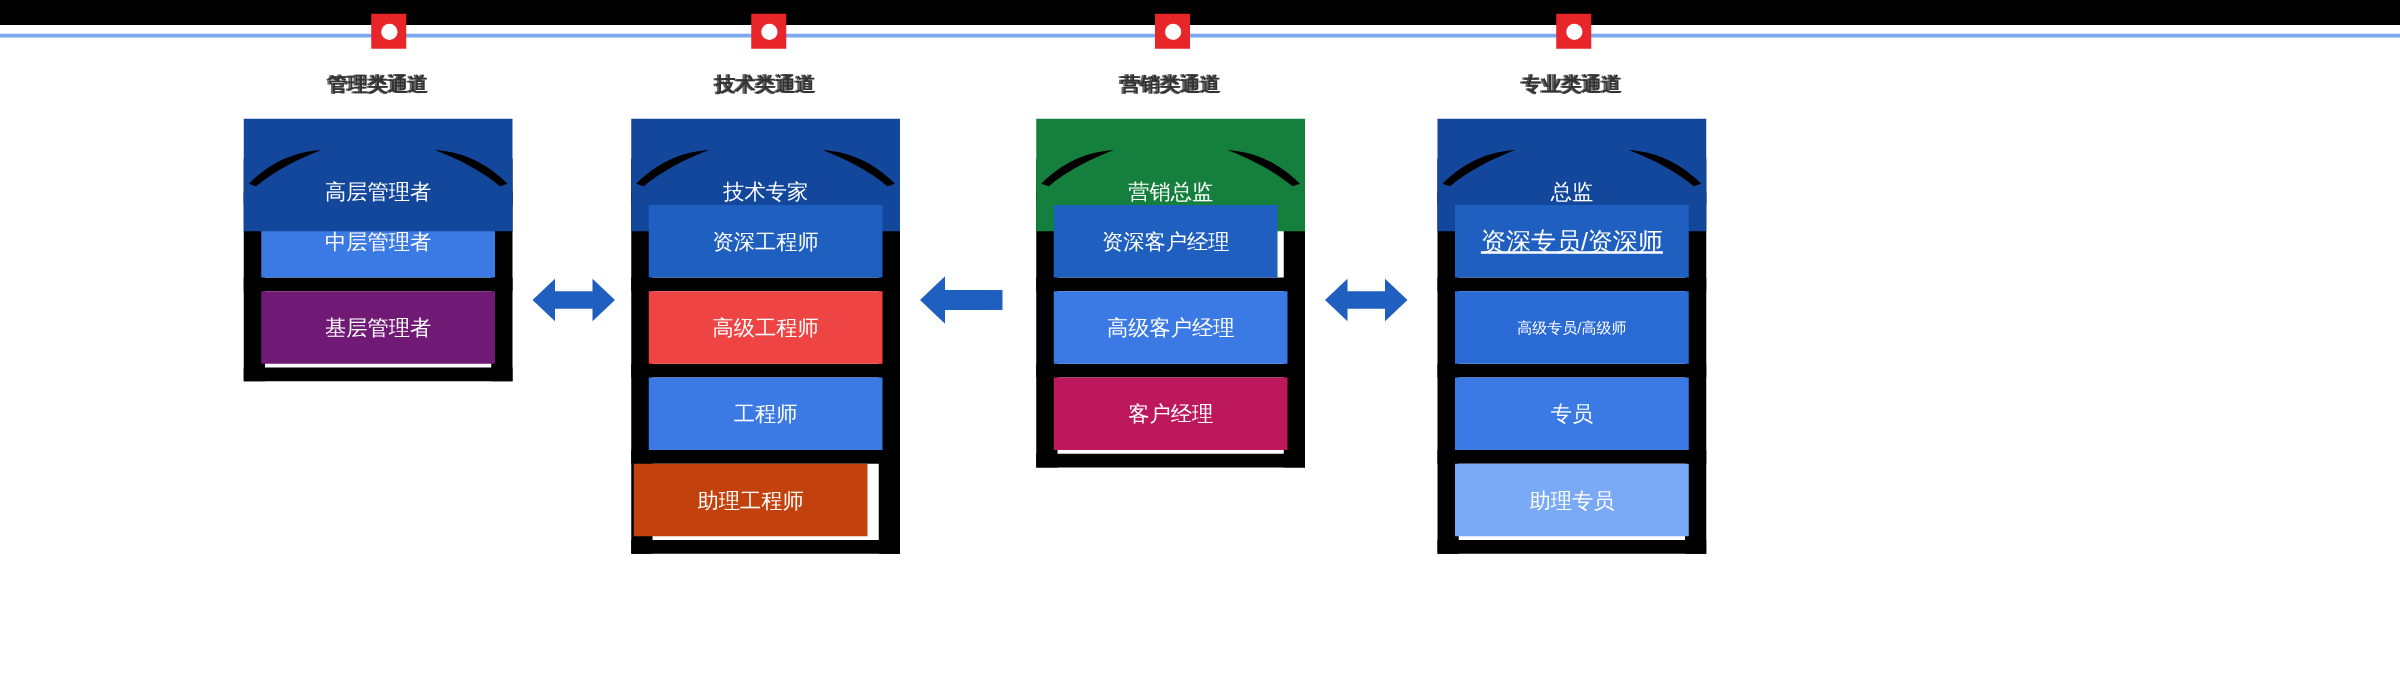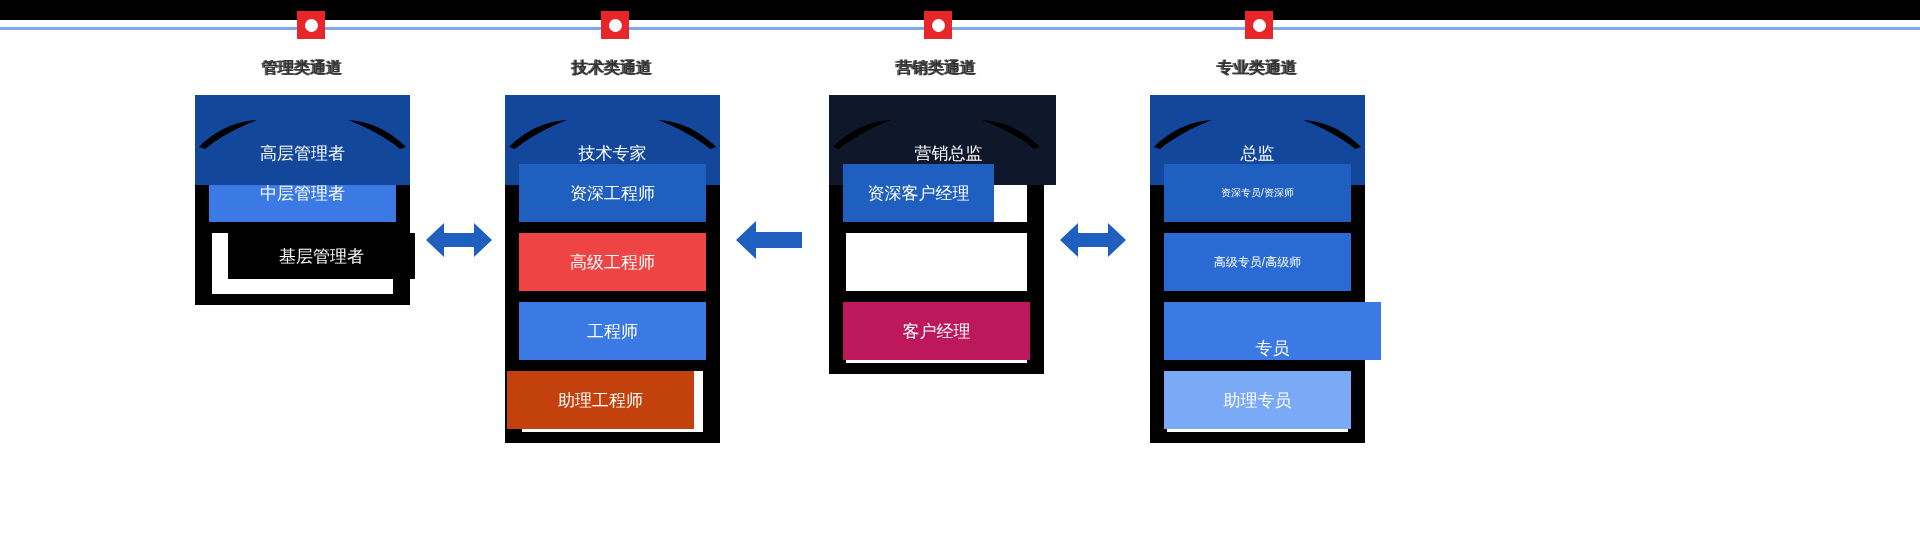--- a/index.html
+++ b/index.html
@@ -77,21 +77,21 @@
       <div class="rail" style="left: 198px; top: 87px; width: 17px; height: 178px; background: rgb(0, 0, 0);"></div>
       <div class="rail" style="left: 0px; top: 113px; width: 215px; height: 11px; background: rgb(0, 0, 0);"></div>
       <div class="rail" style="left: 0px; top: 182px; width: 215px; height: 11px; background: rgb(0, 0, 0);"></div>
       <div class="rail" style="left: 0px; top: 254px; width: 215px; height: 11px; background: rgb(0, 0, 0);"></div>
       <div class="box" style="left: 14px; top: 124px; width: 187px; height: 58px; background: rgb(59, 122, 228);">
         <span>中层管理者</span>
       </div>
       <div class="box" style="left: 0px; top: 55px; width: 215px; height: 90px; background: rgb(18, 71, 155);">
         <span style="margin-top: 26px;">高层管理者</span>
       </div>
-      <div class="box" style="left: 14px; top: 193px; width: 187px; height: 46px; background: #000000; margin-left: 19px;">
+      <div class="box" style="left: 14px; top: 193px; width: 187px; height: 58px; background: #701a75;">
         <span>基层管理者</span>
       </div>
       <svg class="swoosh" width="215" height="50" style="left: 0px; top: 75px;">
         <path d="M4 32 C 26 10, 48 6, 62 5 C 44 12, 24 22, 10 34 Z" fill="#000000"></path>
         <path d="M211 32 C 189 10, 167 6, 153 5 C 171 12, 191 22, 205 34 Z" fill="#000000"></path>
       </svg>
     </div>
     <div class="column" style="left: 505px; width: 215px; height: 511px;">
       <div class="col-title"><span class="ghost">技术类通道</span><span class="front">技术类通道</span></div>
       <div class="rail" style="left: 0px; top: 87px; width: 17px; height: 316px; background: rgb(0, 0, 0);"></div>
@@ -122,25 +122,28 @@
       </svg>
     </div>
     <div class="column" style="left: 829px; width: 215px; height: 511px;">
       <div class="col-title"><span class="ghost">营销类通道</span><span class="front">营销类通道</span></div>
       <div class="rail" style="left: 0px; top: 87px; width: 17px; height: 247px; background: rgb(0, 0, 0);"></div>
       <div class="rail" style="left: 198px; top: 87px; width: 17px; height: 247px; background: rgb(0, 0, 0);"></div>
       <div class="rail" style="left: 0px; top: 113px; width: 215px; height: 11px; background: rgb(0, 0, 0);"></div>
       <div class="rail" style="left: 0px; top: 182px; width: 215px; height: 11px; background: rgb(0, 0, 0);"></div>
       <div class="rail" style="left: 0px; top: 251px; width: 215px; height: 11px; background: rgb(0, 0, 0);"></div>
       <div class="rail" style="left: 0px; top: 323px; width: 215px; height: 11px; background: rgb(0, 0, 0);"></div>
-      <div class="box" style="left: 0px; top: 55px; width: 215px; height: 90px; background: #0f172a; padding-left: 12px;">
+      <div class="box" style="left: 0px; top: 55px; width: 215px; height: 90px; background: #15803d;">
         <span style="margin-top: 26px;">营销总监</span>
       </div>
-      <div class="box" style="left: 14px; top: 124px; width: 151px; height: 58px; background: rgb(31, 95, 191);">
+      <div class="box" style="left: 14px; top: 124px; width: 179px; height: 58px; background: rgb(31, 95, 191);">
         <span>资深客户经理</span>
+      </div>
+      <div class="box" style="left: 14px; top: 193px; width: 187px; height: 58px; background: rgb(59, 122, 228);">
+        <span>高级客户经理</span>
       </div>
       <div class="box" style="left: 14px; top: 262px; width: 187px; height: 58px; background: #be185d;">
         <span>客户经理</span>
       </div>
       <svg class="swoosh" width="215" height="50" style="left: 0px; top: 75px;">
         <path d="M4 32 C 26 10, 48 6, 62 5 C 44 12, 24 22, 10 34 Z" fill="#000000"></path>
         <path d="M211 32 C 189 10, 167 6, 153 5 C 171 12, 191 22, 205 34 Z" fill="#000000"></path>
       </svg>
     </div>
     <div class="column" style="left: 1150px; width: 215px; height: 511px;">
@@ -149,26 +152,26 @@
       <div class="rail" style="left: 198px; top: 87px; width: 17px; height: 316px; background: rgb(0, 0, 0);"></div>
       <div class="rail" style="left: 0px; top: 113px; width: 215px; height: 11px; background: rgb(0, 0, 0);"></div>
       <div class="rail" style="left: 0px; top: 182px; width: 215px; height: 11px; background: rgb(0, 0, 0);"></div>
       <div class="rail" style="left: 0px; top: 251px; width: 215px; height: 11px; background: rgb(0, 0, 0);"></div>
       <div class="rail" style="left: 0px; top: 320px; width: 215px; height: 11px; background: rgb(0, 0, 0);"></div>
       <div class="rail" style="left: 0px; top: 392px; width: 215px; height: 11px; background: rgb(0, 0, 0);"></div>
       <div class="box" style="left: 0px; top: 55px; width: 215px; height: 90px; background: rgb(18, 71, 155);">
         <span style="margin-top: 26px; text-align: center;">总监</span>
       </div>
       <div class="box" style="left: 14px; top: 124px; width: 187px; height: 58px; background: rgb(31, 95, 191);">
-        <span style="font-size: 10px;">资深专员/资深师</span>
+        <span style="font-size: 20px; text-decoration: underline;">资深专员/资深师</span>
       </div>
       <div class="box" style="left: 14px; top: 193px; width: 187px; height: 58px; background: rgb(42, 106, 212);">
         <span style="font-size: 12px;">高级专员/高级师</span>
       </div>
-      <div class="box" style="left: 14px; top: 262px; width: 217px; height: 58px; background: rgb(59, 122, 228); align-items: flex-end;">
+      <div class="box" style="left: 14px; top: 262px; width: 187px; height: 58px; background: rgb(59, 122, 228);">
         <span>专员</span>
       </div>
       <div class="box" style="left: 14px; top: 331px; width: 187px; height: 58px; background: rgb(122, 169, 245);">
         <span>助理专员</span>
       </div>
       <svg class="swoosh" width="215" height="50" style="left: 0px; top: 75px;">
         <path d="M4 32 C 26 10, 48 6, 62 5 C 44 12, 24 22, 10 34 Z" fill="#000000"></path>
         <path d="M211 32 C 189 10, 167 6, 153 5 C 171 12, 191 22, 205 34 Z" fill="#000000"></path>
       </svg>
     </div>

